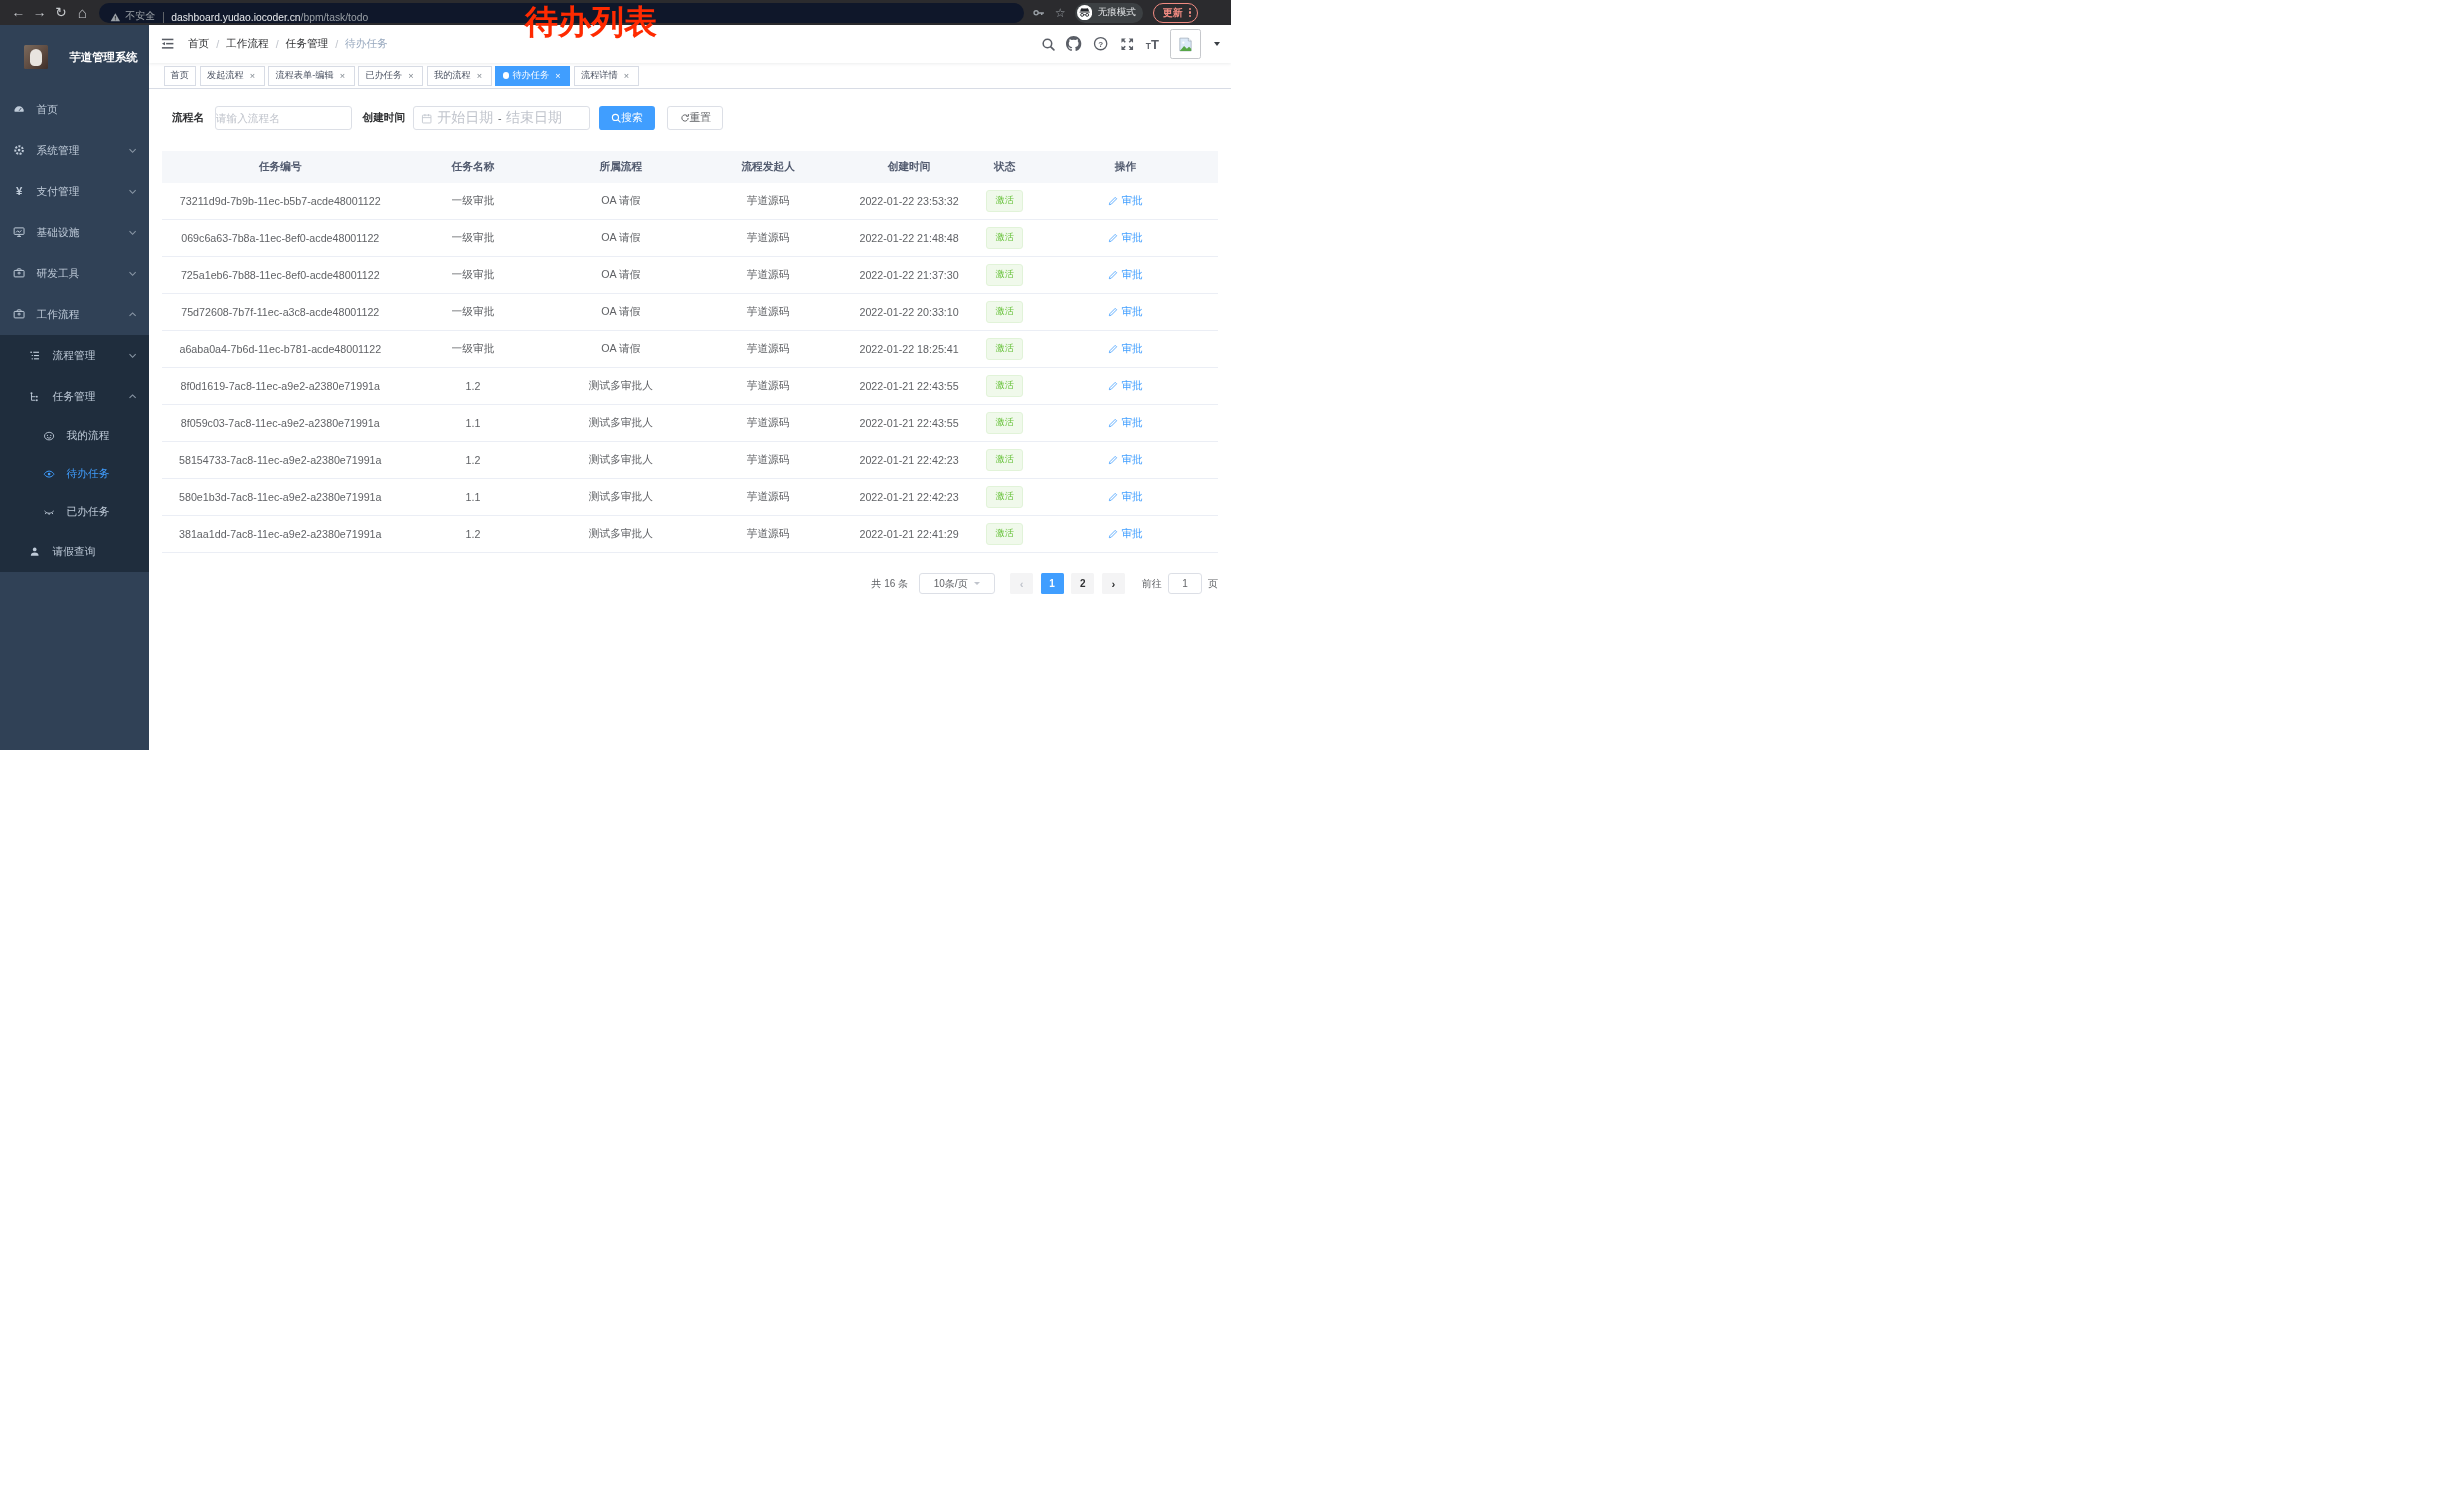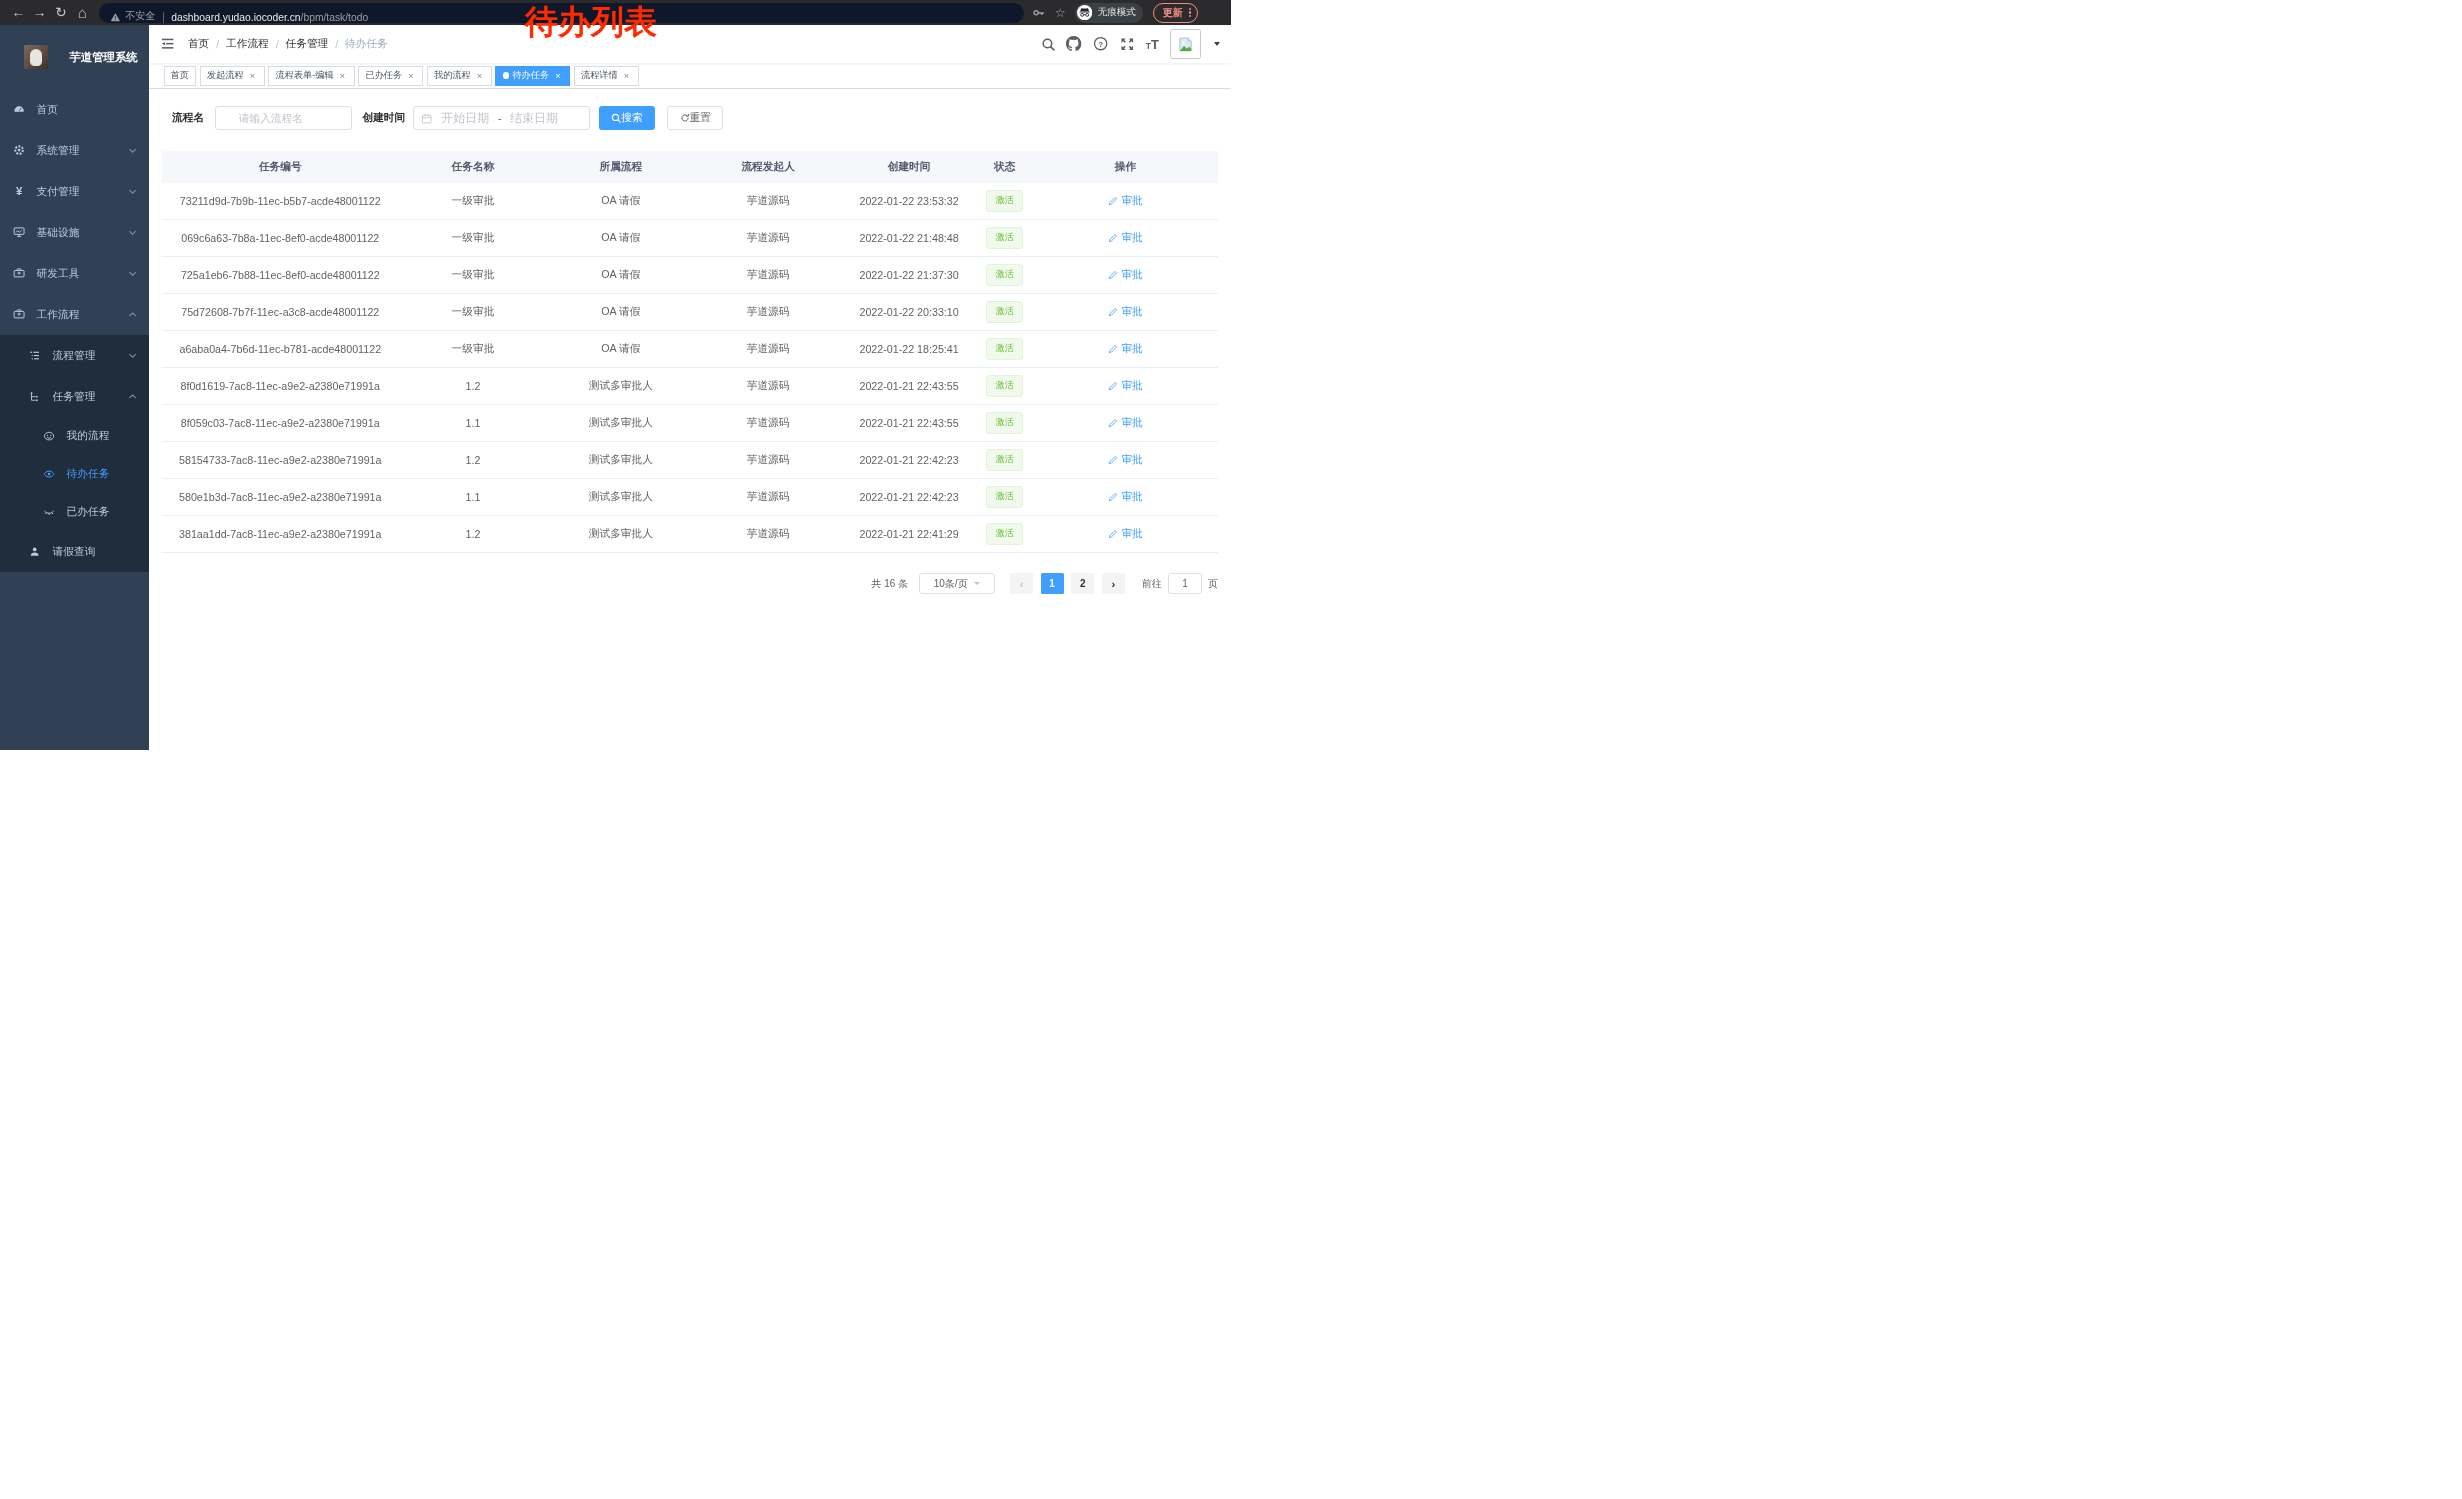--- a/index.html
+++ b/index.html
@@ -86,26 +86,26 @@
   .tag.active .tag-close { color:#fff; }
   .tag-dot { width:6.1px; height:6.1px; border-radius:50%; background:#fff; }
 
   
   .content { flex:1; padding:0 13px; background:#fff; }
 
   .filter-row { margin-top:17px; display:flex; align-items:center; }
   .f-label { font-size:10.7px; font-weight:700; color:#303133; white-space:nowrap; }
   .lbl-name { margin-left:10px; margin-right:10.7px; }
   .lbl-time { margin-left:10.7px; margin-right:7.6px; }
-  .txt-input { width:137px; height:24.4px; border:0.8px solid #dcdfe6; border-radius:3.1px; padding:0 23px;
+  .txt-input { width:137px; height:24.4px; border:0.8px solid #dcdfe6; border-radius:3.1px; padding:0 0;
                font-size:10.7px; color:#606266; outline:none; font-family:inherit; }
   .txt-input::placeholder { color:#c0c4cc; }
   .date-range { width:177px; height:24.4px; border:0.8px solid #dcdfe6; border-radius:3.1px; display:flex;
                 align-items:center; padding:0 7.6px; gap:4.6px; }
-  .date-input { border:none; outline:none; width:56px; font-size:12px; color:#606266; text-align:center; font-family:Liberation Sans, sans-serif; }
+  .date-input { border:none; outline:none; width:56px; font-size:14px; color:#606266; text-align:center; font-family:Liberation Mono, monospace; }
   .date-input::placeholder { color:#c0c4cc; }
   .range-sep { color:#606266; font-size:10.7px; }
   .btn { height:24.4px; border-radius:3.1px; font-size:10.7px; display:inline-flex; align-items:center;
          gap:0; padding:0 11.4px; cursor:pointer; border:0.8px solid transparent; font-family:inherit; }
   .btn-primary { background:#409eff; color:#fff; margin-left:9.2px; }
   .btn-plain { background:#fff; color:#606266; border-color:#dcdfe6; margin-left:12px; }
 
   
   .table { margin-top:20.6px; width:100%; font-size:10.7px; }
   .tr { display:grid; grid-template-columns:22.4% 14.1% 13.9% 14% 12.7% 5.4% 17.5%; align-items:center; }

